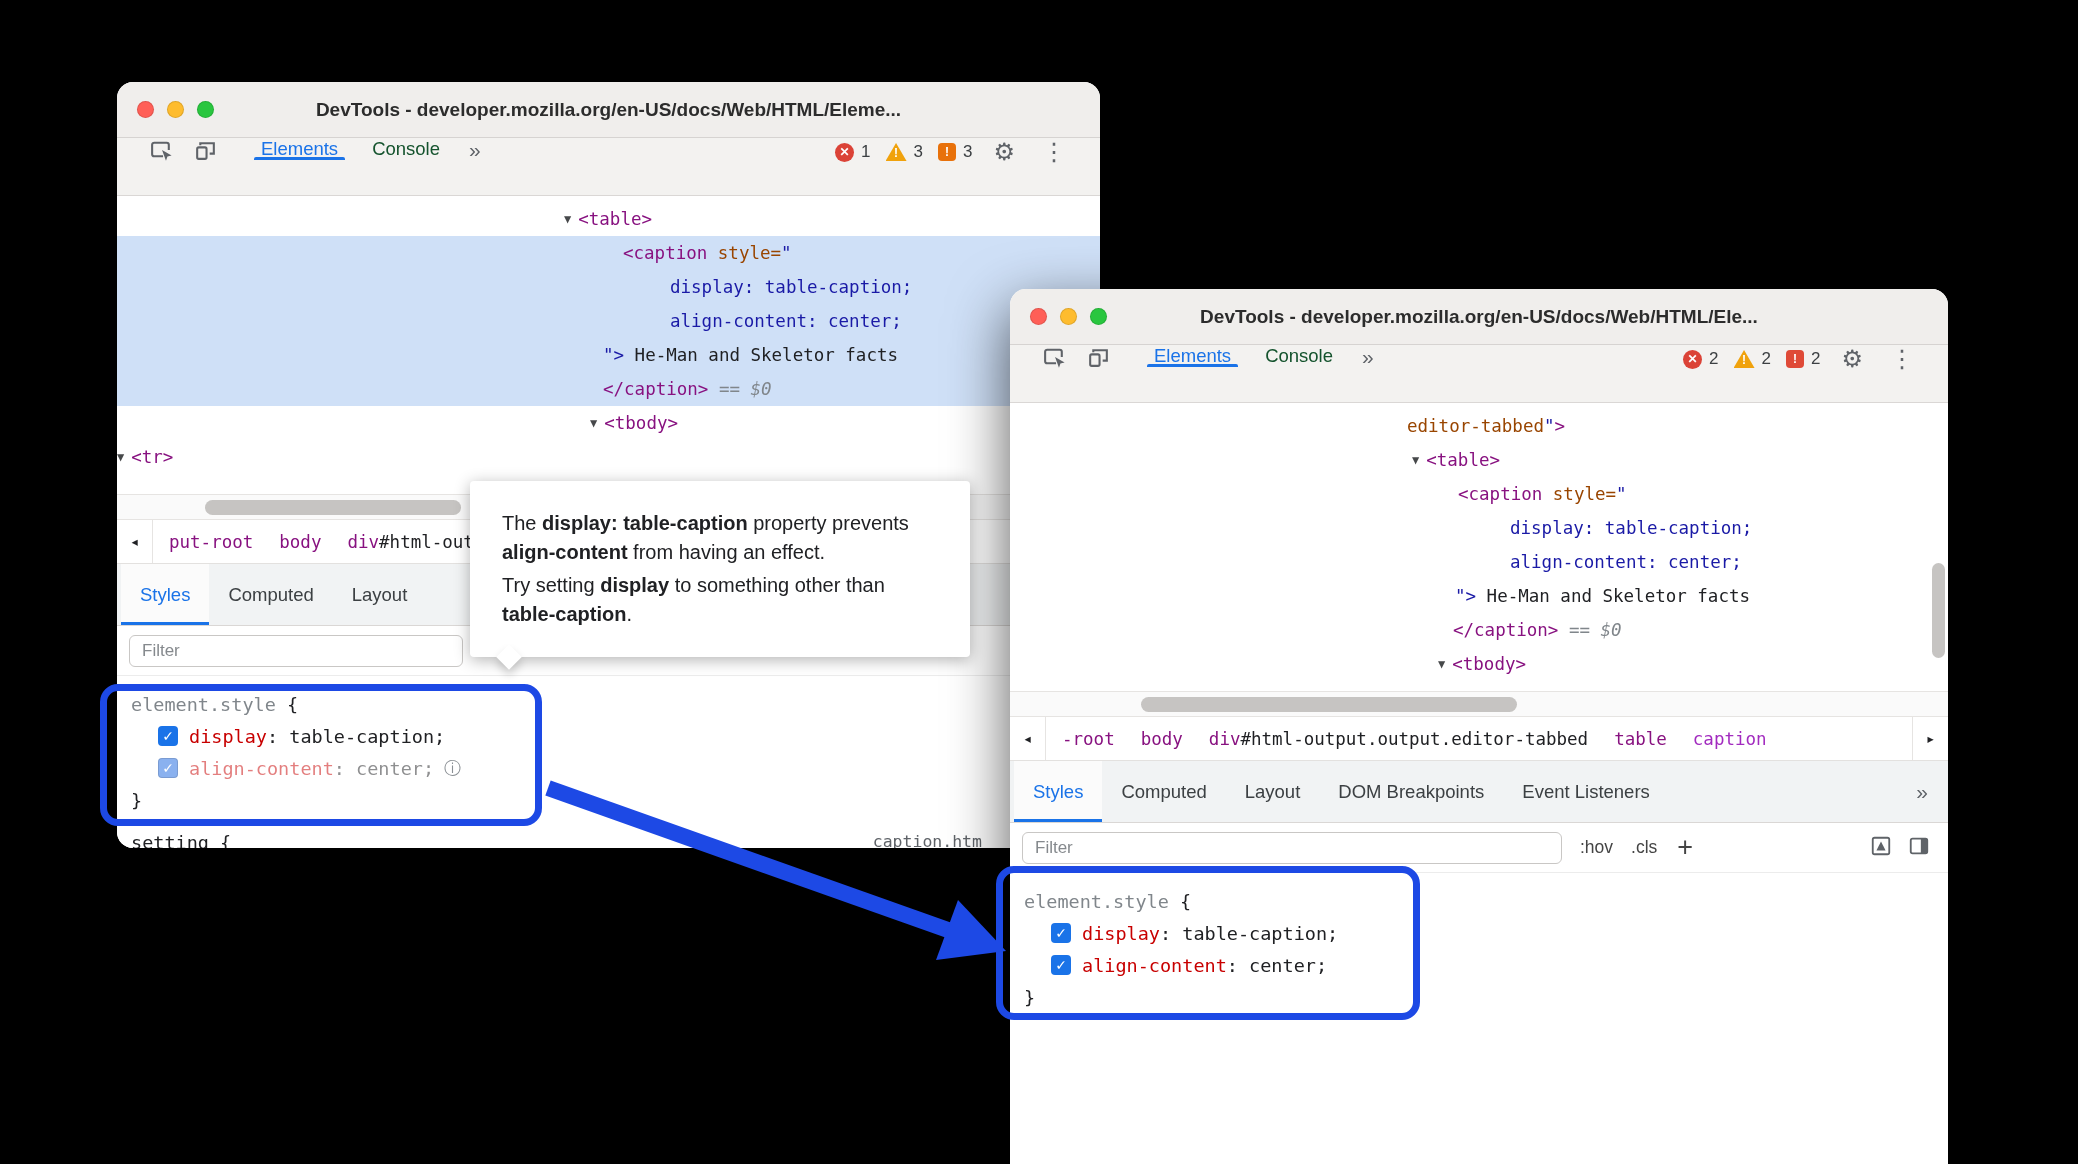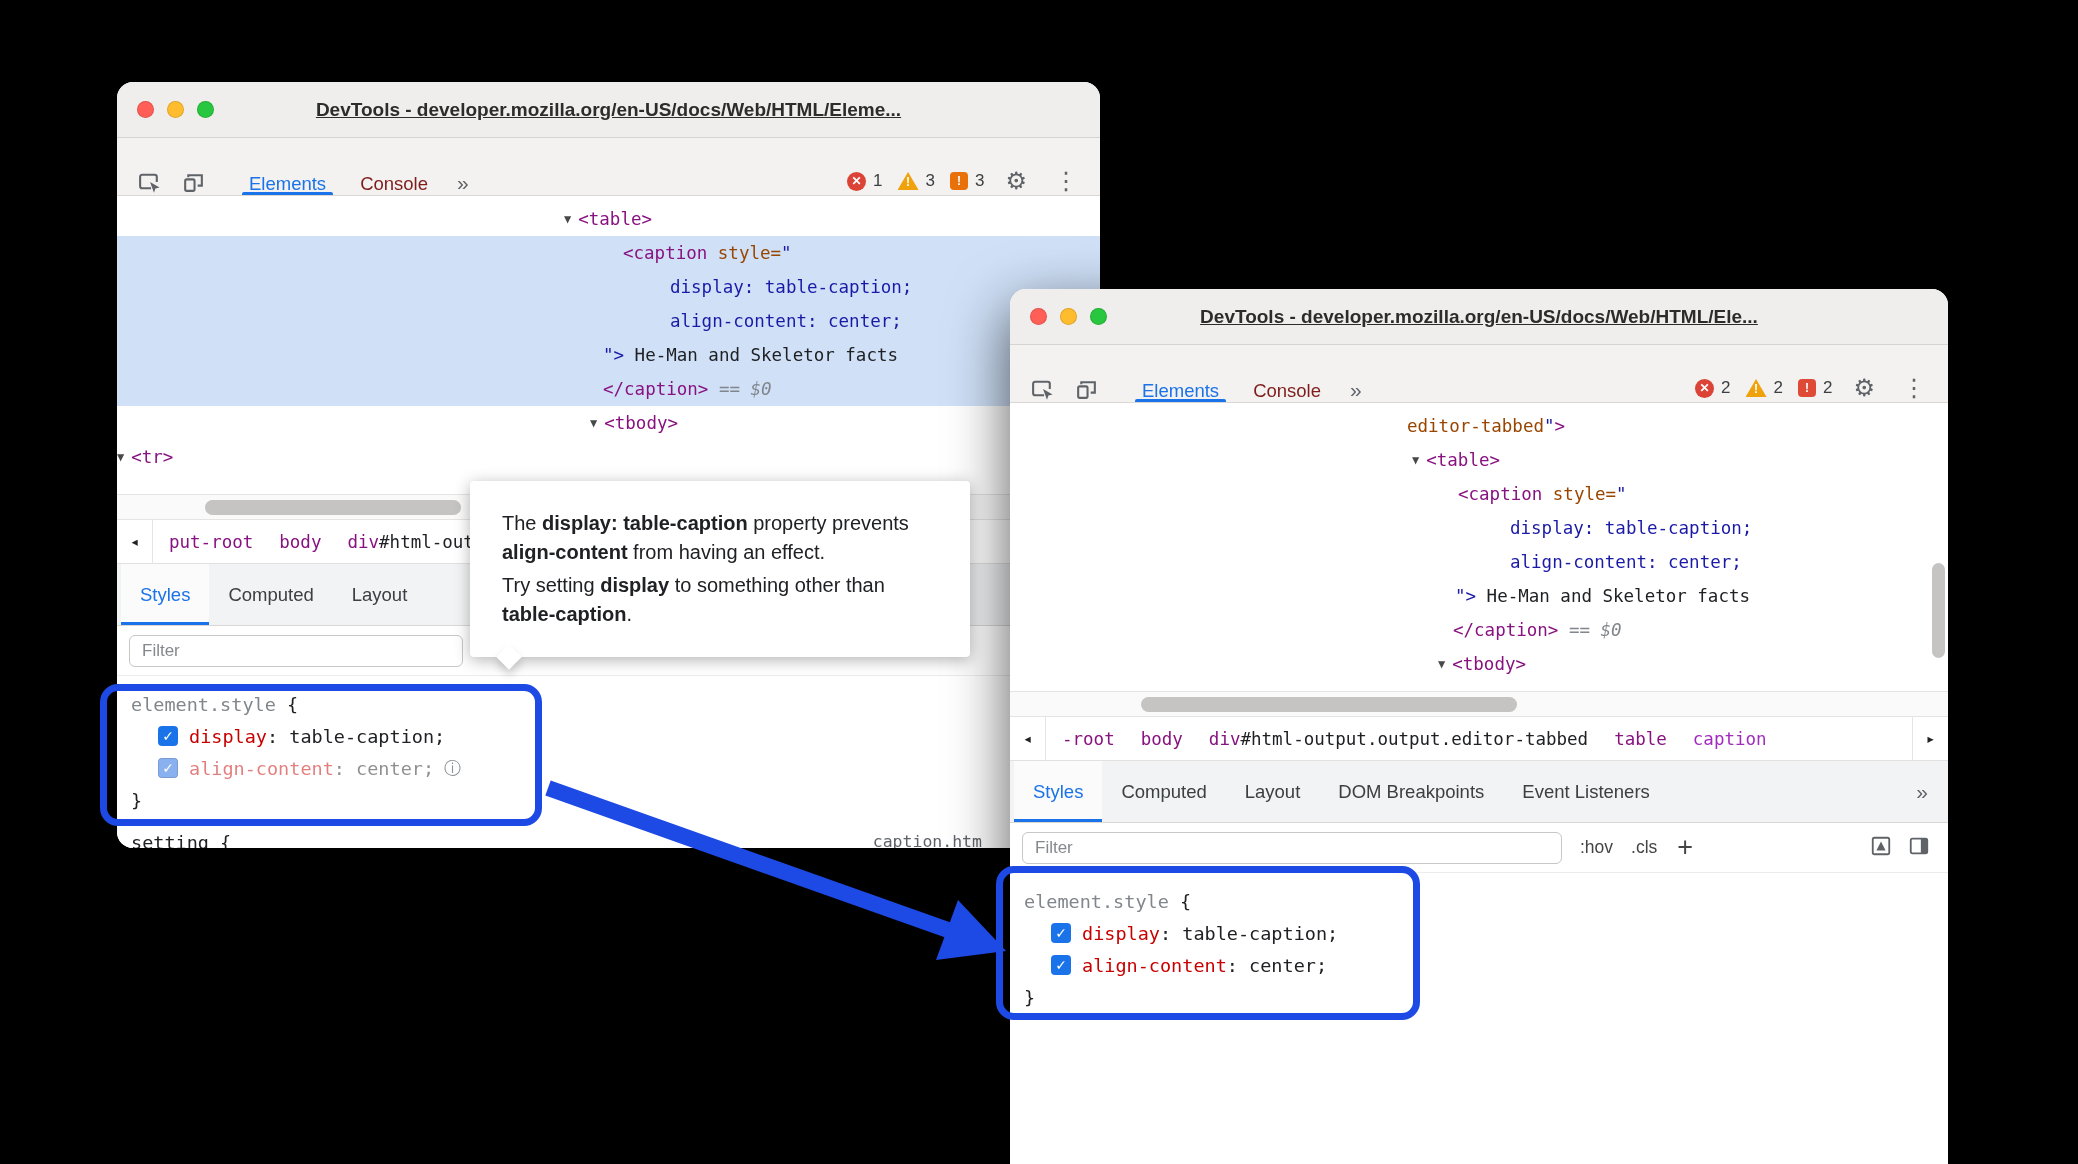--- a/index.html
+++ b/index.html
@@ -7,26 +7,26 @@
 #stage{position:relative;width:2078px;height:1164px;background:#000;overflow:hidden;}
 
 .window{position:absolute;display:flex;flex-direction:column;background:#fff;border-radius:16px;overflow:hidden;box-shadow:0 20px 60px rgba(0,0,0,.65);}
 #window-0{left:117px;top:82px;width:983px;height:766px;z-index:10;}
 #window-1{left:1010px;top:289px;width:938px;height:954px;z-index:20;}
 
 .titlebar{flex:0 0 56px;background:#f0eeec;border-bottom:1px solid #d6d3d1;display:flex;align-items:center;position:relative;}
 .lights{position:absolute;left:20px;top:0;height:100%;display:flex;align-items:center;gap:13px;}
 .light{width:17px;height:17px;border-radius:50%;box-shadow:inset 0 0 0 1px rgba(0,0,0,.12);}
 .light.red{background:#ff5f57}.light.yellow{background:#febc2e}.light.green{background:#29c63f}
-.title{width:100%;text-align:center;font-size:19px;font-weight:700;color:#2c2c2c;white-space:nowrap;overflow:hidden;padding:0 100px;text-decoration:underline;}
-
-.toolbar{flex:0 0 58px;background:#f3f2f0;border-bottom:1px solid #dad7d5;display:flex;align-items:flex-end;padding:0 10px;}
+.title{width:100%;text-align:center;font-size:19px;font-weight:700;color:#2c2c2c;white-space:nowrap;overflow:hidden;padding:0 100px;}
+
+.toolbar{flex:0 0 58px;background:#f3f2f0;border-bottom:1px solid #dad7d5;display:flex;align-items:flex-start;padding:0 22px;}
 .tool-btn{width:44px;display:flex;align-items:center;justify-content:center;}
 .vdiv{width:1px;background:#d6d3d1;margin:14px 8px;}
-.tab{display:flex;align-items:center;padding:0 17px;font-size:18.5px;color:#7f1d1d;position:relative;}
+.tab{display:flex;align-items:center;padding:0 17px;font-size:18.5px;color:#14532d;position:relative;}
 .tab.active{color:#1a73e8;}
 .tab.active::after{content:"";position:absolute;left:10px;right:10px;bottom:0;height:3px;background:#1a73e8;border-radius:2px 2px 0 0;}
 .more-tabs{display:flex;align-items:center;padding:0 12px;color:#5f6368;font-size:21px;}
 .badges{margin-left:auto;display:flex;align-items:center;gap:15px;padding-right:6px;}
 .badge{display:flex;align-items:center;gap:7px;font-size:17px;color:#3c4043;}
 .err-ic{width:19px;height:19px;border-radius:50%;background:#db4337;color:#fff;font-size:12px;font-weight:700;display:flex;align-items:center;justify-content:center;}
 .warn-ic{width:21px;height:18px;background:#f0a20c;clip-path:polygon(50% 0,100% 100%,0 100%);color:#fff;font-size:12px;font-weight:700;display:flex;align-items:flex-end;justify-content:center;}
 .warn-ic i{font-style:normal;line-height:15px;}
 .iss-ic{width:18px;height:18px;border-radius:4px;color:#fff;font-size:12px;font-weight:700;display:flex;align-items:center;justify-content:center;}
 #window-0 .iss-ic{background:#e8710a}

